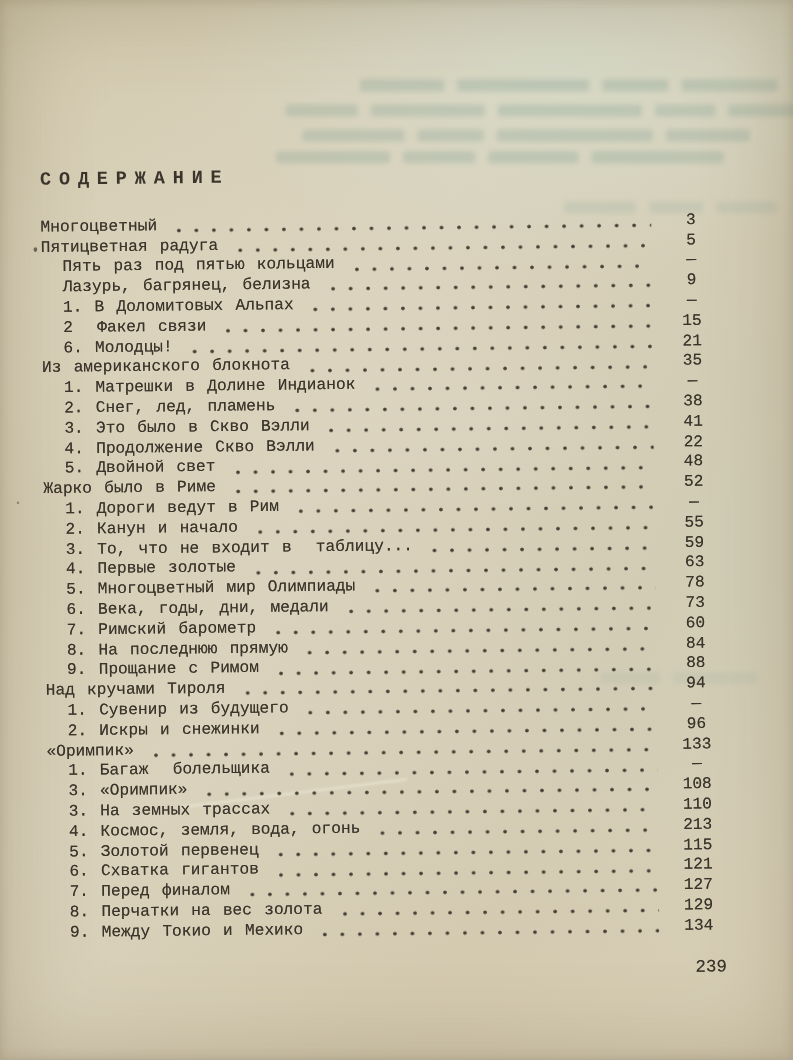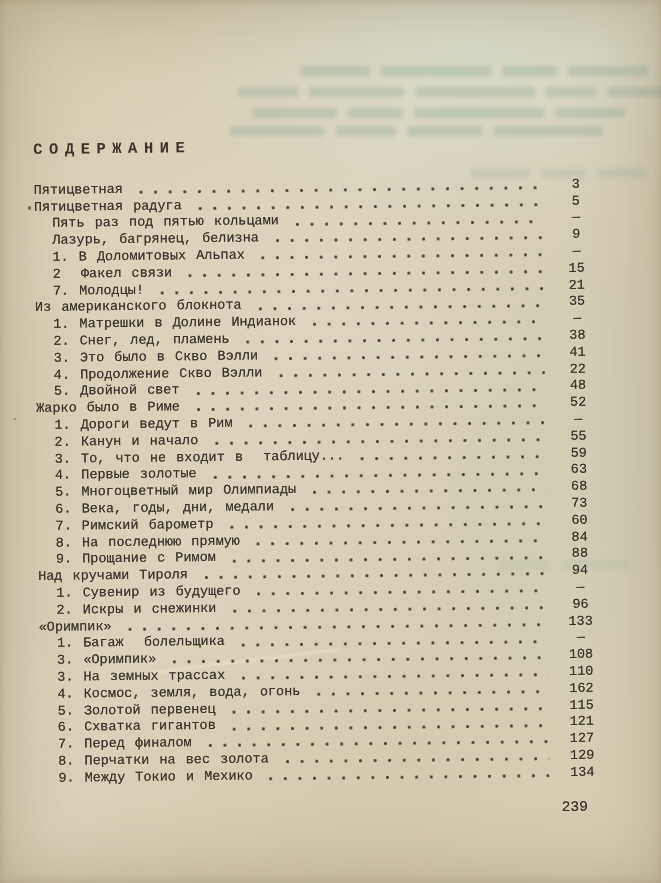--- a/index.html
+++ b/index.html
@@ -31,21 +31,21 @@
     font-size:13.5px; color:var(--ink,#3b342b); word-spacing:2px;
   }
   .toc-row.lvl1 { padding-left:18px; }
   .label { white-space:pre; text-shadow:0 0 0.4px rgba(59,52,43,0.7); }
   .leader {
     flex:1; align-self:stretch; margin-left:9px; margin-right:6px;
     background-image:radial-gradient(circle, rgba(64,58,48,0.95) 1.15px, rgba(64,58,48,0) 1.8px);
     background-size:14.6px 7px; background-repeat:repeat-x; background-position:2px 8px;
   }
   .pnum { width:42px; margin-left:6px; text-align:center; text-shadow:0 0 0.4px rgba(59,52,43,0.7); }
-  .folio { position:absolute; left:558px; top:805px; width:44px; text-align:left;
+  .folio { position:absolute; left:558px; top:805px; width:44px; text-align:right;
            font-size:14.5px; color:var(--ink,#3b342b); text-shadow:0 0 0.4px rgba(59,52,43,0.7); }
   
   .smudge { position:absolute; display:flex; gap:11px; filter:blur(2.3px); opacity:0.42; }
   .smudge i { display:block; height:10px; background:#9cb0a0; border-radius:2px; }
   .speck { position:absolute; background:#4a4337; border-radius:50%; }
   .scratch { position:absolute; height:2px; background:rgba(232,227,207,0.85);
              filter:blur(0.8px); transform:rotate(-7deg); }
 </style>
 </head>
 <body>
@@ -88,21 +88,21 @@
   </div>
 
   <span class="speck" style="left:28px; top:206px; width:3px; height:4px; opacity:0.75;"></span>
   <span class="speck" style="left:14px; top:418px; width:2px; height:2px; opacity:0.5;"></span>
   <span class="scratch" style="left:150px; top:660px; width:190px;"></span>
 
   <div class="content">
     <div class="title">СОДЕРЖАНИЕ</div>
     <div class="toc">
         <div class="toc-row lvl0">
-          <span class="label">Пятицветная</span>
+          <span class="label">Многоцветный</span>
           <span class="leader"></span>
           <span class="pnum">3</span>
         </div>
         <div class="toc-row lvl0">
           <span class="label">Пятицветная радуга</span>
           <span class="leader"></span>
           <span class="pnum">5</span>
         </div>
         <div class="toc-row lvl1">
           <span class="label">Пять раз под пятью кольцами</span>
@@ -118,21 +118,21 @@
           <span class="label">1. В Доломитовых Альпах</span>
           <span class="leader"></span>
           <span class="pnum">—</span>
         </div>
         <div class="toc-row lvl1">
           <span class="label">2  Факел связи</span>
           <span class="leader"></span>
           <span class="pnum">15</span>
         </div>
         <div class="toc-row lvl1">
-          <span class="label">7. Молодцы!</span>
+          <span class="label">6. Молодцы!</span>
           <span class="leader"></span>
           <span class="pnum">21</span>
         </div>
         <div class="toc-row lvl0">
           <span class="label">Из американского блокнота</span>
           <span class="leader"></span>
           <span class="pnum">35</span>
         </div>
         <div class="toc-row lvl1">
           <span class="label">1. Матрешки в Долине Индианок</span>
@@ -180,21 +180,21 @@
           <span class="pnum">59</span>
         </div>
         <div class="toc-row lvl1">
           <span class="label">4. Первые золотые</span>
           <span class="leader"></span>
           <span class="pnum">63</span>
         </div>
         <div class="toc-row lvl1">
           <span class="label">5. Многоцветный мир Олимпиады</span>
           <span class="leader"></span>
-          <span class="pnum">68</span>
+          <span class="pnum">78</span>
         </div>
         <div class="toc-row lvl1">
           <span class="label">6. Века, годы, дни, медали</span>
           <span class="leader"></span>
           <span class="pnum">73</span>
         </div>
         <div class="toc-row lvl1">
           <span class="label">7. Римский барометр</span>
           <span class="leader"></span>
           <span class="pnum">60</span>
@@ -240,21 +240,21 @@
           <span class="pnum">108</span>
         </div>
         <div class="toc-row lvl1">
           <span class="label">3. На земных трассах</span>
           <span class="leader"></span>
           <span class="pnum">110</span>
         </div>
         <div class="toc-row lvl1">
           <span class="label">4. Космос, земля, вода, огонь</span>
           <span class="leader"></span>
-          <span class="pnum">162</span>
+          <span class="pnum">213</span>
         </div>
         <div class="toc-row lvl1">
           <span class="label">5. Золотой первенец</span>
           <span class="leader"></span>
           <span class="pnum">115</span>
         </div>
         <div class="toc-row lvl1">
           <span class="label">6. Схватка гигантов</span>
           <span class="leader"></span>
           <span class="pnum">121</span>

